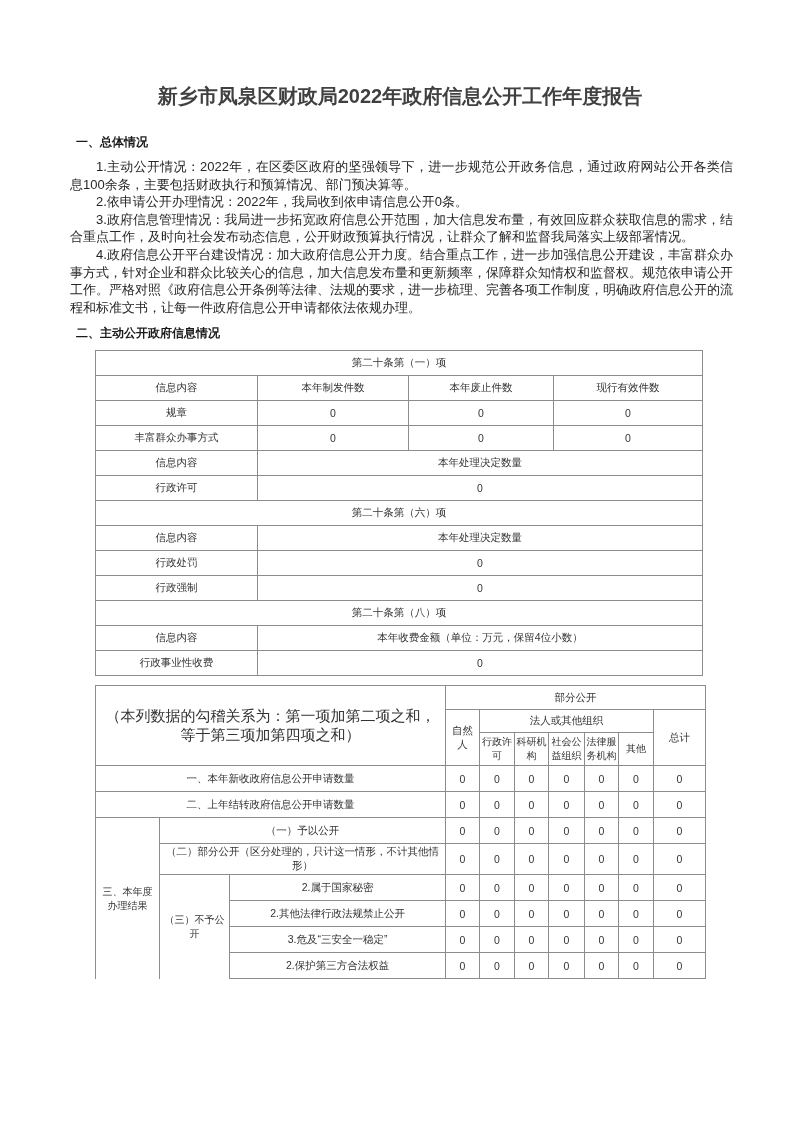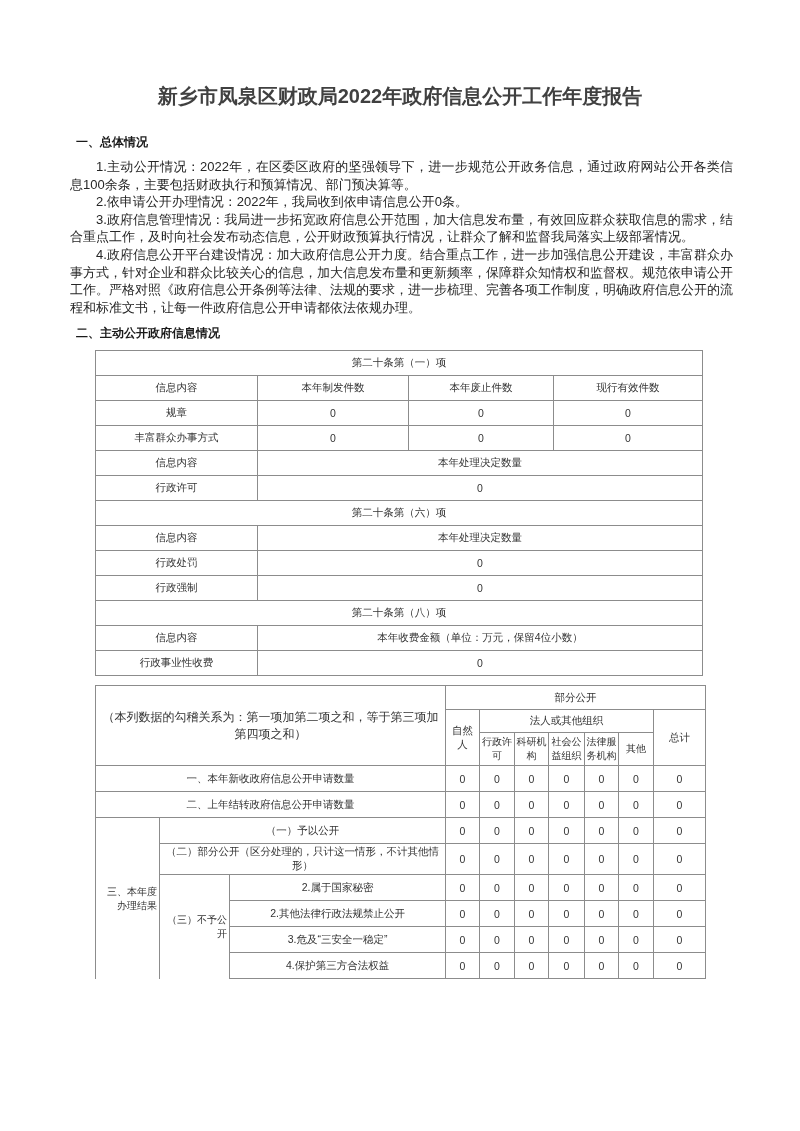--- a/index.html
+++ b/index.html
@@ -27,23 +27,23 @@
     border:1px solid #8c8c8c; text-align:center; vertical-align:middle;
     font-size:10.5px; color:#333333; padding:1px 3px; word-break:break-all;
   }
   .t2 { margin:9px 0 0 95px; width:607px; }
   .t2 td { height:22px;margin-top:16px; }
   .t3 { margin:9px 0 0 95px; width:610px; }
   .t3 td { height:23px; }
   .t3 tr.h1 td { height:21px; }
   .t3 tr.h2 td { height:20px; }
   .t3 tr.h3 td { height:30px; font-size:10px; padding:1px 1px; }
-  .t3 td.corner { font-size:12px; }
+  .t3 td.corner { font-size:15px; }
   .t3 td.vlab { font-size:10px; padding:1px 2px; }
-  .t3 td.no-bottom { border-bottom:none;text-align:right; }
+  .t3 td.no-bottom { border-bottom:none; }
 </style>
 </head>
 <body>
 
 <div class="page">
 
   <div class="doc-title">新乡市凤泉区财政局2022年政府信息公开工作年度报告</div>
 
   <div class="sec-heading">一、总体情况</div>
 
@@ -225,21 +225,21 @@
         <td>3.危及“三安全一稳定”</td>
         <td>0</td>
         <td>0</td>
         <td>0</td>
         <td>0</td>
         <td>0</td>
         <td>0</td>
         <td>0</td>
       </tr>
       <tr>
-        <td>4.保护第三方合法权益</td>
+        <td>2.保护第三方合法权益</td>
         <td>0</td>
         <td>0</td>
         <td>0</td>
         <td>0</td>
         <td>0</td>
         <td>0</td>
         <td>0</td>
       </tr>
     </tbody>
   </table>

